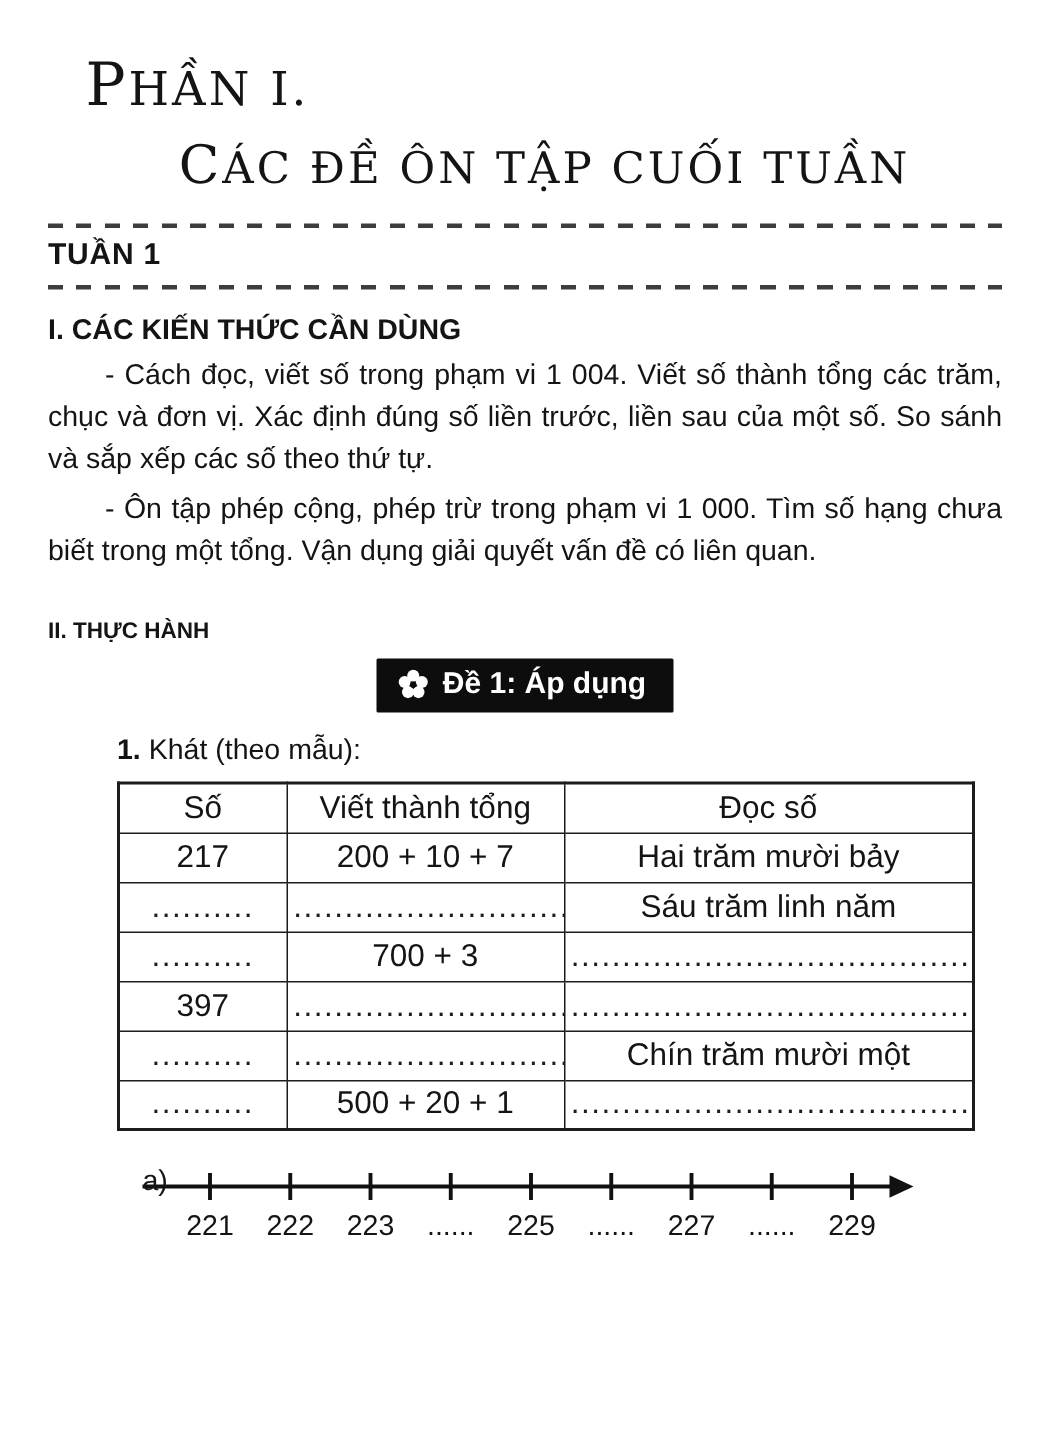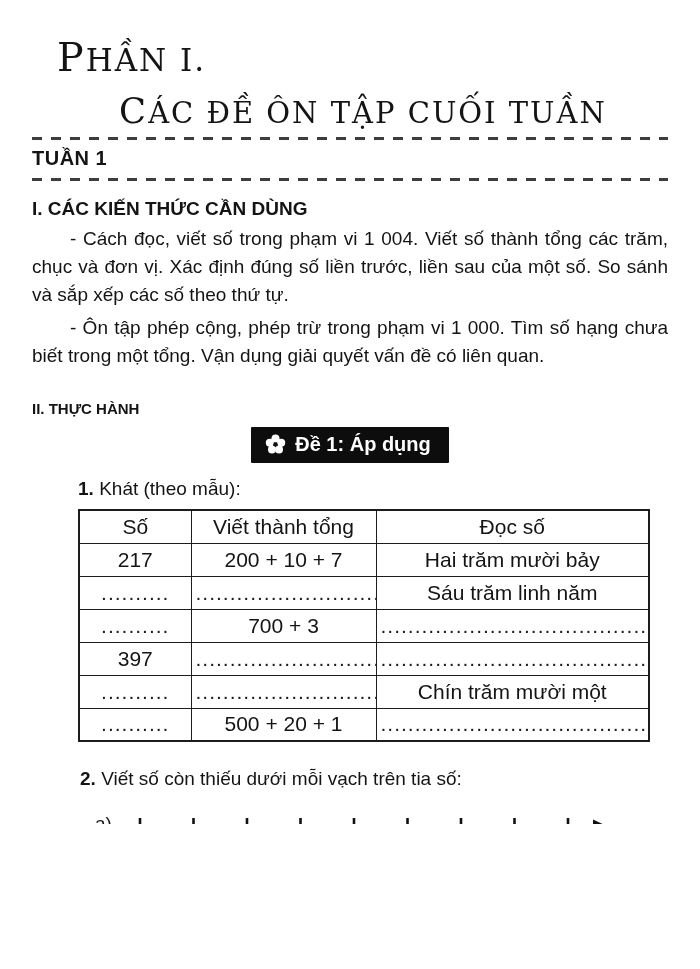--- a/index.html
+++ b/index.html
@@ -5,21 +5,21 @@
   * { margin:0; padding:0; box-sizing:border-box; }
   html,body { background:#ffffff; }
   body { width:700px; height:969px; font-family:"Liberation Sans","DejaVu Sans",sans-serif; color:#141414; }
   .page { position:relative; width:700px; height:824px; padding:30px 32px 0 32px; overflow:hidden; background:#fff; }
 
   
   .part-title { font-family:"DejaVu Serif","Liberation Serif",serif; font-weight:400;
     font-size:31px; letter-spacing:2px; margin:4px 0 10px 25px; }
   .part-title::first-letter { font-size:1.28em; }
   .section-title { font-family:"DejaVu Serif","Liberation Serif",serif; font-weight:400;
-    font-size:29px; letter-spacing:2px; text-align:center; padding-left:26px; margin-bottom:6px; }
+    font-size:29px; letter-spacing:2px; text-align:center; padding-left:26px; margin-bottom:18px; }
   .section-title::first-letter { font-size:1.22em; }
 
   
   .week-banner { margin-top:2px; }
   .dash-line { height:3px; background:repeating-linear-gradient(90deg,#3d3d3d 0 10px,transparent 10px 19px); }
   .week-title { font-weight:bold; font-size:20px; padding:7px 0 8px 0; letter-spacing:.5px; }
 
   
   .sec-heading { font-weight:bold; font-size:19px; margin-top:17px; }
   .para { font-size:19px; line-height:28px; text-align:justify; text-indent:38px; margin-top:5px; }
@@ -143,24 +143,20 @@
           <td>Chín trăm mười một</td>
         </tr>
         <tr>
           <td class="dots">..........</td>
           <td>500 + 20 + 1</td>
           <td class="dots">.......................................</td>
         </tr>
       </tbody>
   </table>
 
-  <div class="prompt prompt-2">
-    <span class="num">2.</span>
-    <span>Viết số còn thiếu dưới mỗi vạch trên tia số:</span>
-  </div>
 
   <div class="numberlines">
     <span class="nl-sub a-label">a)</span>
     <svg class="nl nl-a" width="518" height="50">
         <line x1="0" y1="12" x2="500" y2="12" stroke="#111" stroke-width="2.6"></line>
         <polygon points="514,12 498,4.5 498,19.5" fill="#111"></polygon>
         <line x1="45" y1="3" x2="45" y2="21" stroke="#111" stroke-width="2.6"></line>
         <text x="45" y="44" text-anchor="middle" font-size="19" fill="#141414">221</text>
         <line x1="98.5" y1="3" x2="98.5" y2="21" stroke="#111" stroke-width="2.6"></line>
         <text x="98.5" y="44" text-anchor="middle" font-size="19" fill="#141414">222</text>

